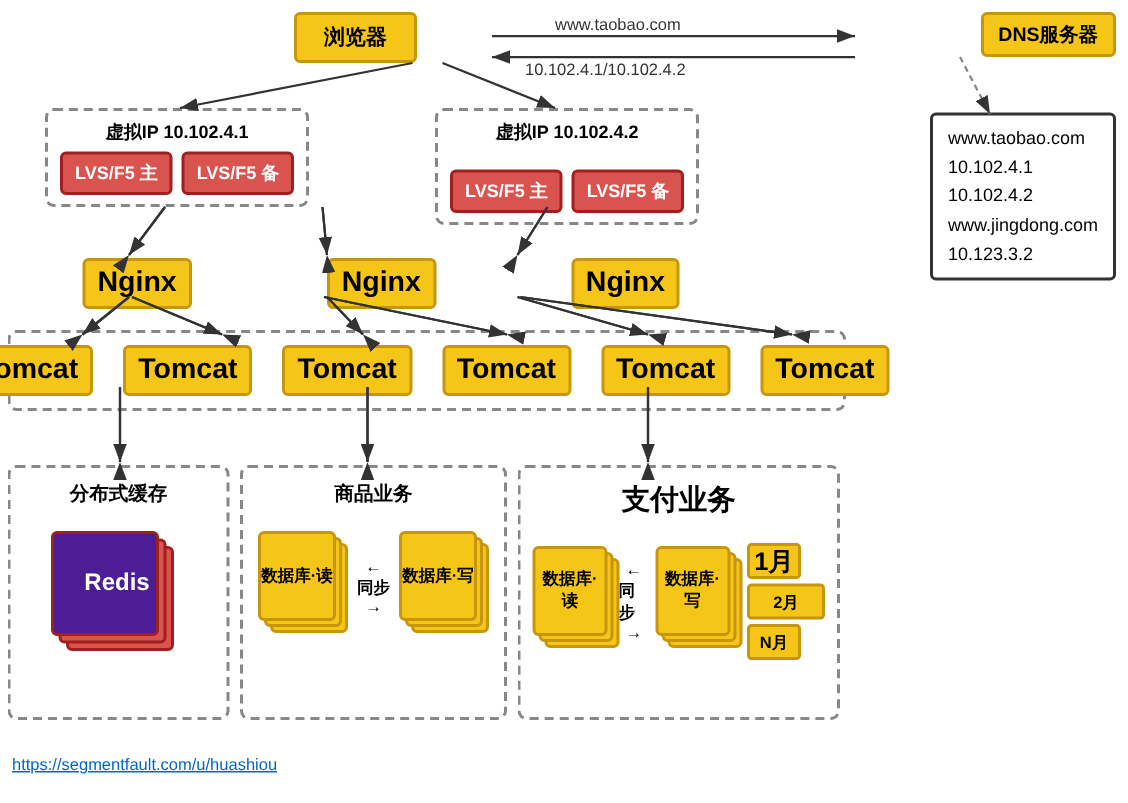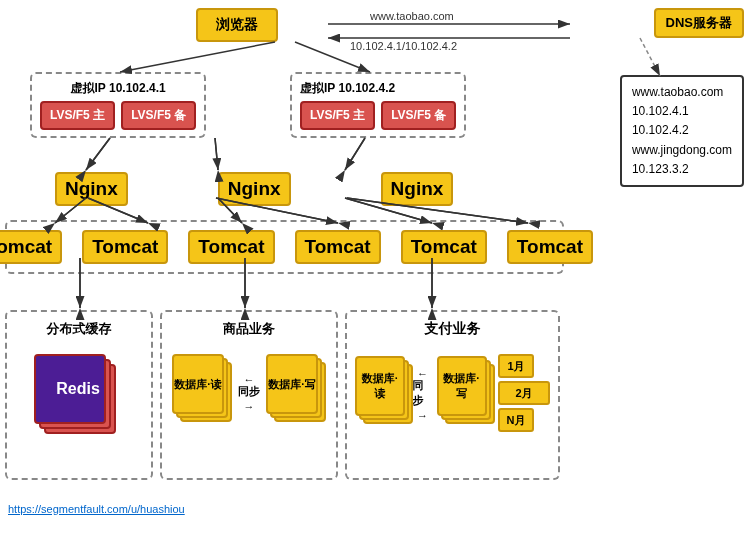--- a/index.html
+++ b/index.html
@@ -97,21 +97,21 @@
   </div>
 
   <div style="position:absolute; top:72px; left:30px; border:2px dashed #888; border-radius:6px; padding:6px 8px; display:flex; flex-direction:column; align-items:center; gap:4px;">
     <div style="font-size:12px; font-weight:bold;">虚拟IP 10.102.4.1</div>
     <div style="display:flex; gap:6px;">
       <div class="red-box">LVS/F5 主</div>
       <div class="red-box">LVS/F5 备</div>
     </div>
   </div>
 
-  <div style="position:absolute; top:72px; left:290px; border:2px dashed #888; border-radius:6px; padding:6px 8px; display:flex; flex-direction:column; gap:4px;">
+  <div style="position:absolute; top:72px; left:290px; border:2px dashed #888; border-radius:6px; padding:6px 8px; display:flex; flex-direction:column; align-items:center; gap:16px;">
     <div style="font-size:12px; font-weight:bold;">虚拟IP 10.102.4.2</div>
     <div style="display:flex; gap:6px;">
       <div class="red-box">LVS/F5 主</div>
       <div class="red-box">LVS/F5 备</div>
     </div>
   </div>
 
   <div style="position:absolute; top:172px; left:55px; display:flex; gap:90px; align-items:center;">
     <div class="gold-box">Nginx</div>
     <div class="gold-box">Nginx</div>
@@ -156,42 +156,42 @@
 
       <div style="position:relative; width:60px; height:75px;">
         <div style="position:absolute; top:8px; left:8px; background:#F5C518; border:2px solid #C8960C; border-radius:4px; width:52px; height:60px;"></div>
         <div style="position:absolute; top:4px; left:4px; background:#F5C518; border:2px solid #C8960C; border-radius:4px; width:52px; height:60px;"></div>
         <div style="position:absolute; top:0; left:0; background:#F5C518; border:2px solid #C8960C; border-radius:4px; width:52px; height:60px; display:flex; align-items:center; justify-content:center; text-align:center; font-size:11px; font-weight:bold; line-height:1.3;">数据库·写</div>
       </div>
     </div>
   </div>
 
   <div style="position:absolute; top:310px; left:345px; width:215px; border:2px dashed #888; border-radius:6px; padding:8px; display:flex; flex-direction:column; align-items:center; min-height:170px;">
-    <div style="font-weight:bold; font-size:14px; margin-bottom:8px;">支付业务</div>
+    <div style="font-weight:bold; font-size:19px; margin-bottom:8px;">支付业务</div>
     <div style="display:flex; align-items:center; gap:4px; margin-top:8px;">
 
       <div style="position:relative; width:58px; height:75px;">
         <div style="position:absolute; top:8px; left:8px; background:#F5C518; border:2px solid #C8960C; border-radius:4px; width:50px; height:60px;"></div>
         <div style="position:absolute; top:4px; left:4px; background:#F5C518; border:2px solid #C8960C; border-radius:4px; width:50px; height:60px;"></div>
         <div style="position:absolute; top:0; left:0; background:#F5C518; border:2px solid #C8960C; border-radius:4px; width:50px; height:60px; display:flex; align-items:center; justify-content:center; text-align:center; font-size:11px; font-weight:bold; line-height:1.3;">数据库·读</div>
       </div>
       <div style="display:flex; flex-direction:column; align-items:center; font-size:11px; font-weight:bold;">
         <span>←</span>
         <span>同步</span>
         <span>→</span>
       </div>
 
       <div style="position:relative; width:58px; height:75px;">
         <div style="position:absolute; top:8px; left:8px; background:#F5C518; border:2px solid #C8960C; border-radius:4px; width:50px; height:60px;"></div>
         <div style="position:absolute; top:4px; left:4px; background:#F5C518; border:2px solid #C8960C; border-radius:4px; width:50px; height:60px;"></div>
         <div style="position:absolute; top:0; left:0; background:#F5C518; border:2px solid #C8960C; border-radius:4px; width:50px; height:60px; display:flex; align-items:center; justify-content:center; text-align:center; font-size:11px; font-weight:bold; line-height:1.3;">数据库·写</div>
       </div>
 
       <div style="display:flex; flex-direction:column; gap:3px; margin-left:4px;">
-        <div style="background:#F5C518; border:2px solid #C8960C; border-radius:3px; width:36px; height:24px; display:flex; align-items:center; justify-content:center; font-size:11px; font-weight:bold;">1月</div>
+        <div style="background:#F5C518; border:2px solid #C8960C; border-radius:3px; width:36px; height:24px; display:flex; align-items:center; justify-content:center; font-size:17px; font-weight:bold;">1月</div>
         <div style="background:#F5C518; border:2px solid #C8960C; border-radius:3px; width:52px; height:24px; display:flex; align-items:center; justify-content:center; font-size:11px; font-weight:bold;">2月</div>
         <div style="background:#F5C518; border:2px solid #C8960C; border-radius:3px; width:36px; height:24px; display:flex; align-items:center; justify-content:center; font-size:11px; font-weight:bold;">N月</div>
       </div>
     </div>
   </div>
 
   <svg class="arrows" xmlns="http://www.w3.org/2000/svg">
     <defs>
       <marker id="arrowhead" markerWidth="8" markerHeight="6" refX="8" refY="3" orient="auto">
         <polygon points="0 0, 8 3, 0 6" fill="#333"></polygon>

